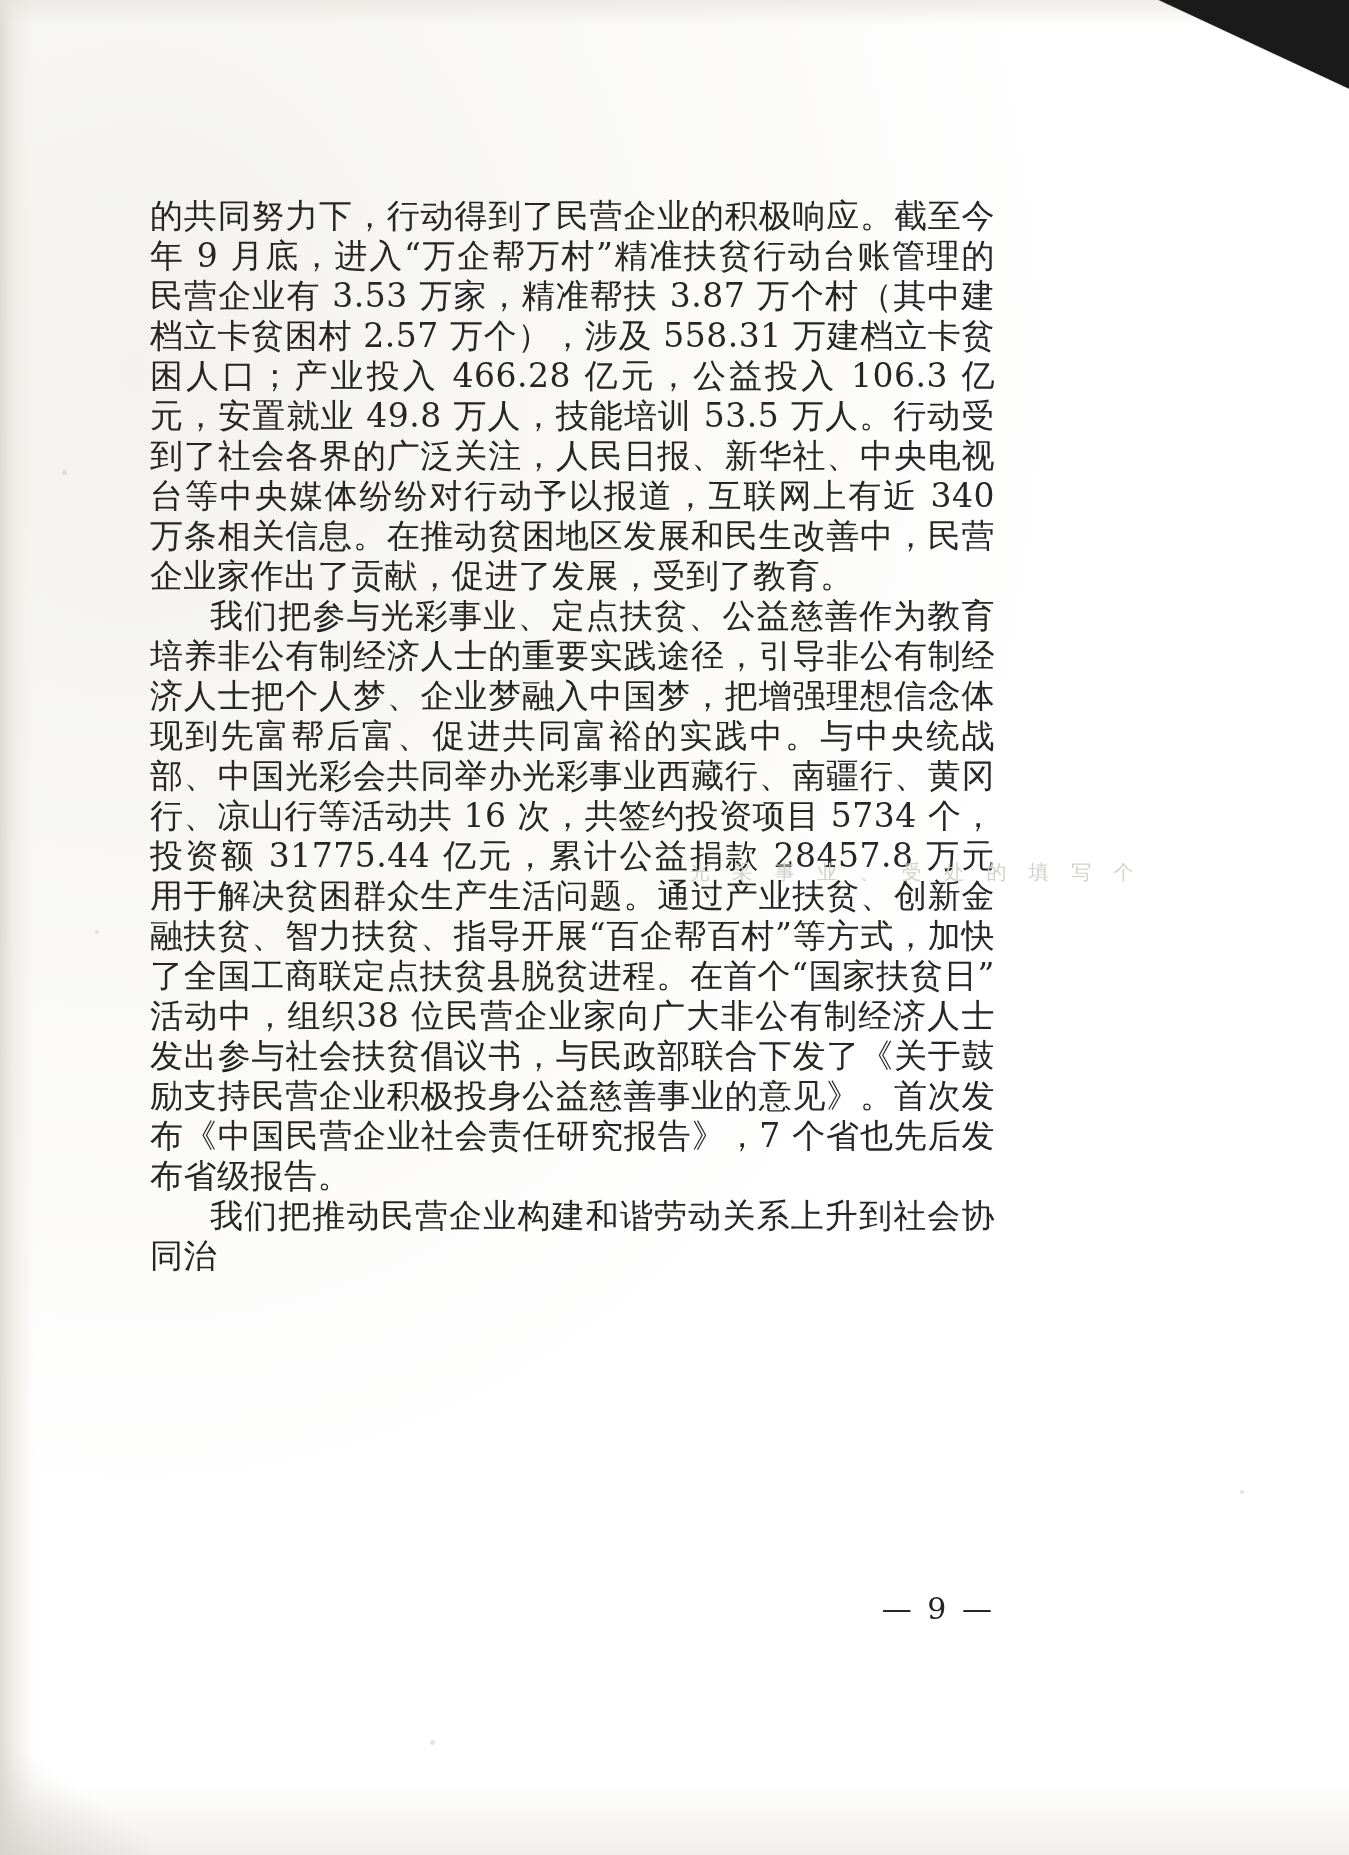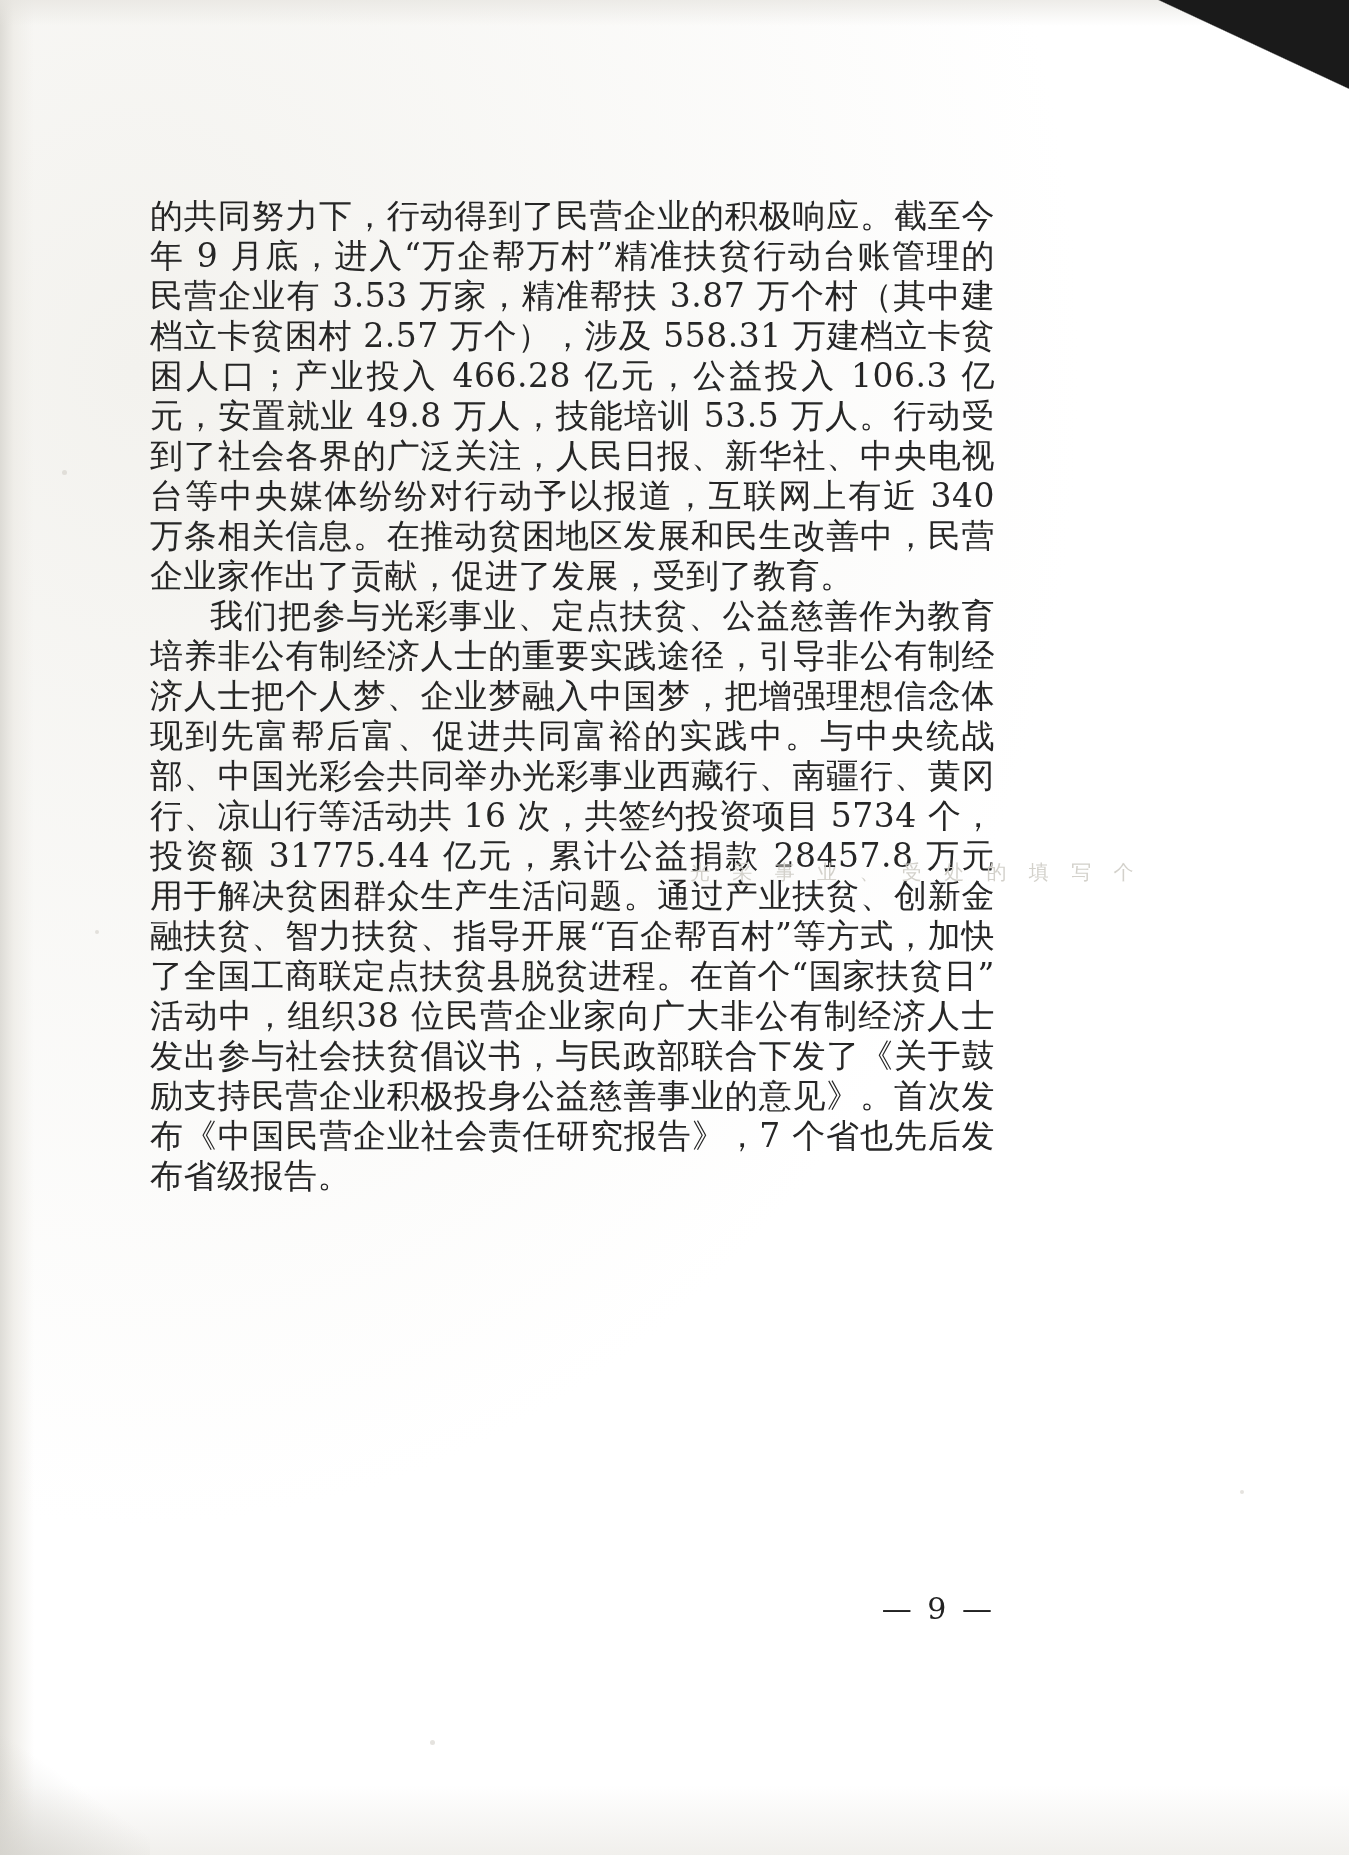--- a/index.html
+++ b/index.html
@@ -116,17 +116,18 @@
   <div class="speck" style="left:95px;top:930px;width:4px;height:4px;"></div>
   <div class="speck" style="left:1240px;top:1490px;width:4px;height:4px;"></div>
   <div class="speck" style="left:430px;top:1740px;width:5px;height:5px;"></div>
 
   <div class="content">
 
     <div class="ghost ghost-1">光 采 事 业 、 受 处 的 填 写 个</div>
 
     <p class="para">的共同努力下，行动得到了民营企业的积极响应。截至今年 9 月底，进入“万企帮万村”精准扶贫行动台账管理的民营企业有 3.53 万家，精准帮扶 3.87 万个村（其中建档立卡贫困村 2.57 万个），涉及 558.31 万建档立卡贫困人口；产业投入 466.28 亿元，公益投入 106.3 亿元，安置就业 49.8 万人，技能培训 53.5 万人。行动受到了社会各界的广泛关注，人民日报、新华社、中央电视台等中央媒体纷纷对行动予以报道，互联网上有近 340 万条相关信息。在推动贫困地区发展和民生改善中，民营企业家作出了贡献，促进了发展，受到了教育。</p>
     <p class="para indent">我们把参与光彩事业、定点扶贫、公益慈善作为教育培养非公有制经济人士的重要实践途径，引导非公有制经济人士把个人梦、企业梦融入中国梦，把增强理想信念体现到先富帮后富、促进共同富裕的实践中。与中央统战部、中国光彩会共同举办光彩事业西藏行、南疆行、黄冈行、凉山行等活动共 16 次，共签约投资项目 5734 个，投资额 31775.44 亿元，累计公益捐款 28457.8 万元用于解决贫困群众生产生活问题。通过产业扶贫、创新金融扶贫、智力扶贫、指导开展“百企帮百村”等方式，加快了全国工商联定点扶贫县脱贫进程。在首个“国家扶贫日”活动中，组织38 位民营企业家向广大非公有制经济人士发出参与社会扶贫倡议书，与民政部联合下发了《关于鼓励支持民营企业积极投身公益慈善事业的意见》。首次发布《中国民营企业社会责任研究报告》，7 个省也先后发布省级报告。</p>
+    <p class="para indent">我们把推动民营企业构建和谐劳动关系上升到社会协同治</p>
 
     <div class="page-number">— 9 —</div>
   </div>
 
 </div>
 
 </body></html>

